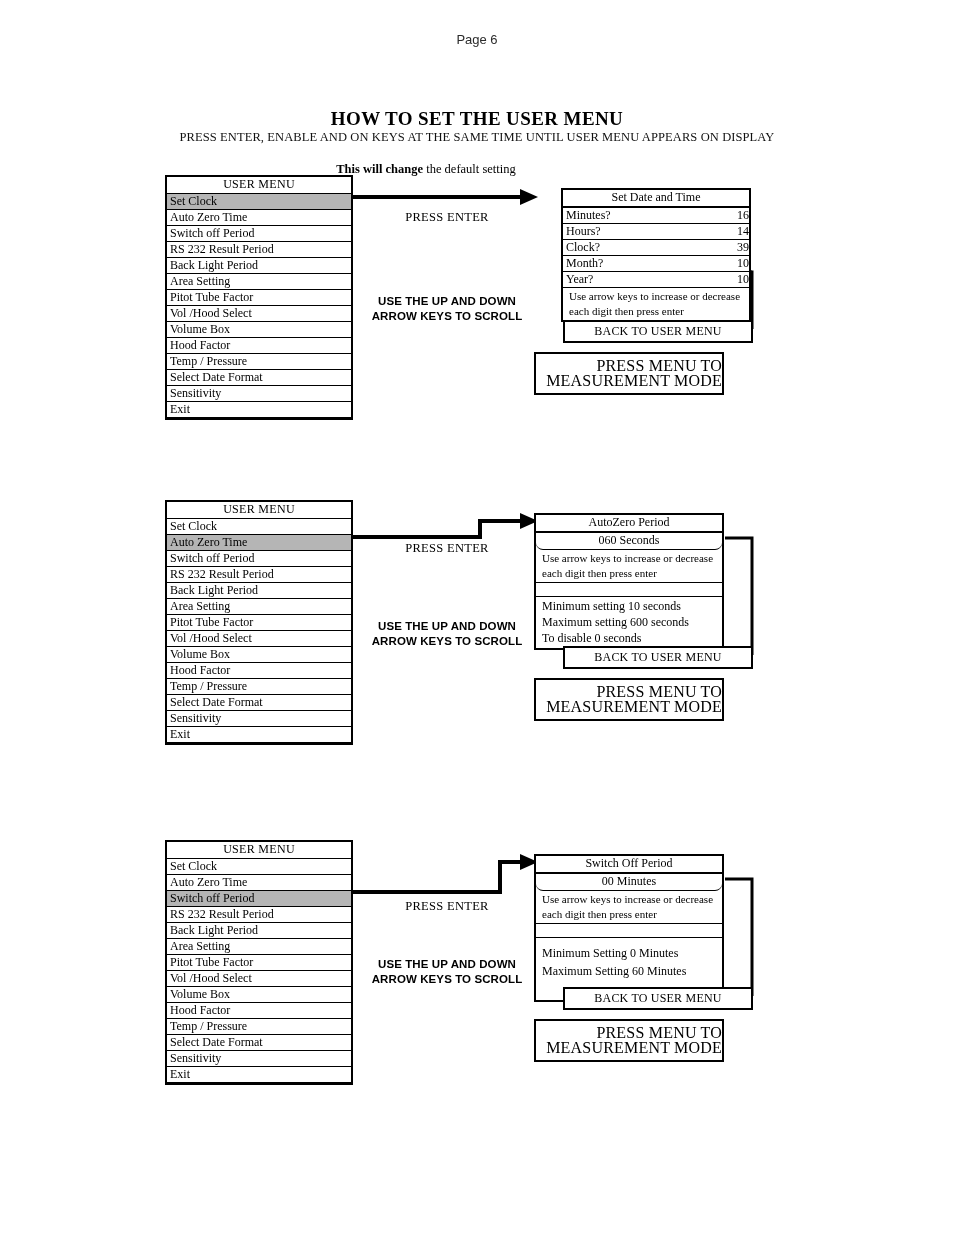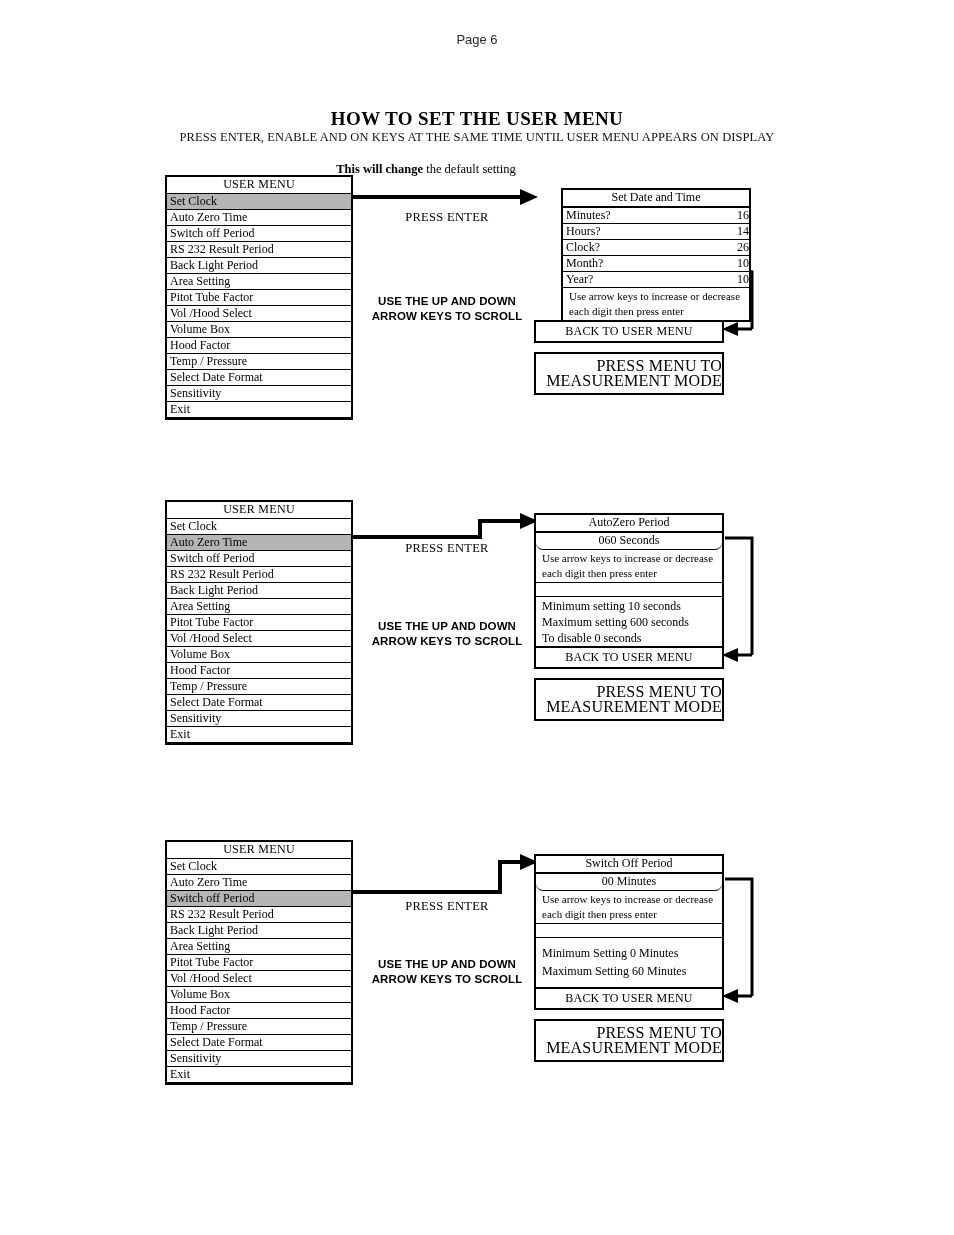--- a/index.html
+++ b/index.html
@@ -175,20 +175,21 @@
     position: absolute;
     width: 190px;
     border: 2px solid #000;
     background: #fff;
     box-sizing: border-box;
     text-align: center;
     font-size: 12px;
     line-height: 14px;
     padding: 2px 0 3px 0;
     letter-spacing: 0.2px;
+    margin-left: 29px;
   }
   .mode-box {
     position: absolute;
     width: 190px;
     border: 2px solid #000;
     background: #fff;
     box-sizing: border-box;
     text-align: right;
     font-size: 16px;
     line-height: 15px;
@@ -262,21 +263,21 @@
     <div class="kv-row">
       <span class="kv-key">Minutes?</span>
       <span class="kv-val">16</span>
     </div>
     <div class="kv-row">
       <span class="kv-key">Hours?</span>
       <span class="kv-val">14</span>
     </div>
     <div class="kv-row">
       <span class="kv-key">Clock?</span>
-      <span class="kv-val">26</span>
+      <span class="kv-val">39</span>
     </div>
     <div class="kv-row">
       <span class="kv-key">Month?</span>
       <span class="kv-val">10</span>
     </div>
     <div class="kv-row">
       <span class="kv-key">Year?</span>
       <span class="kv-val">10</span>
     </div>
     <div class="panel-block no-border">

